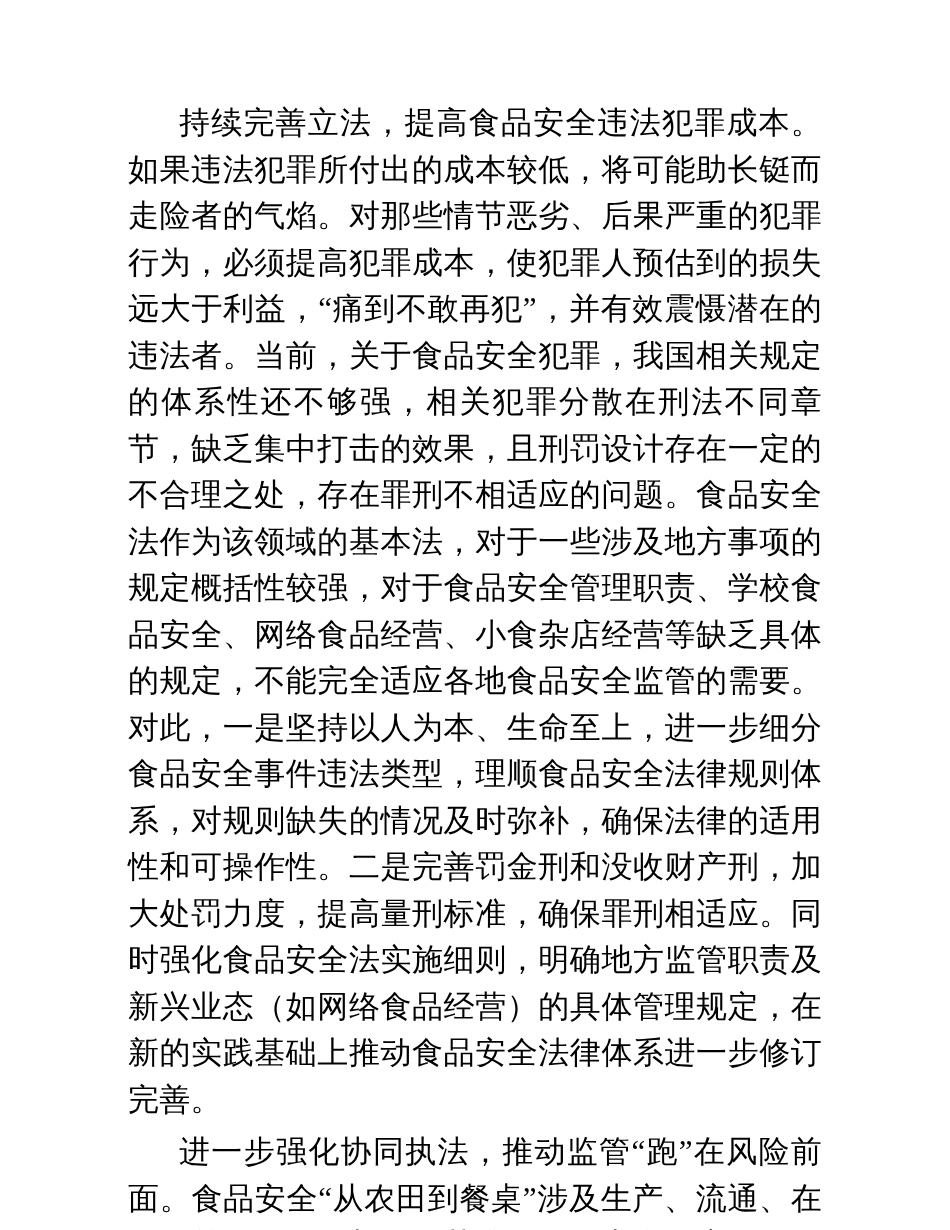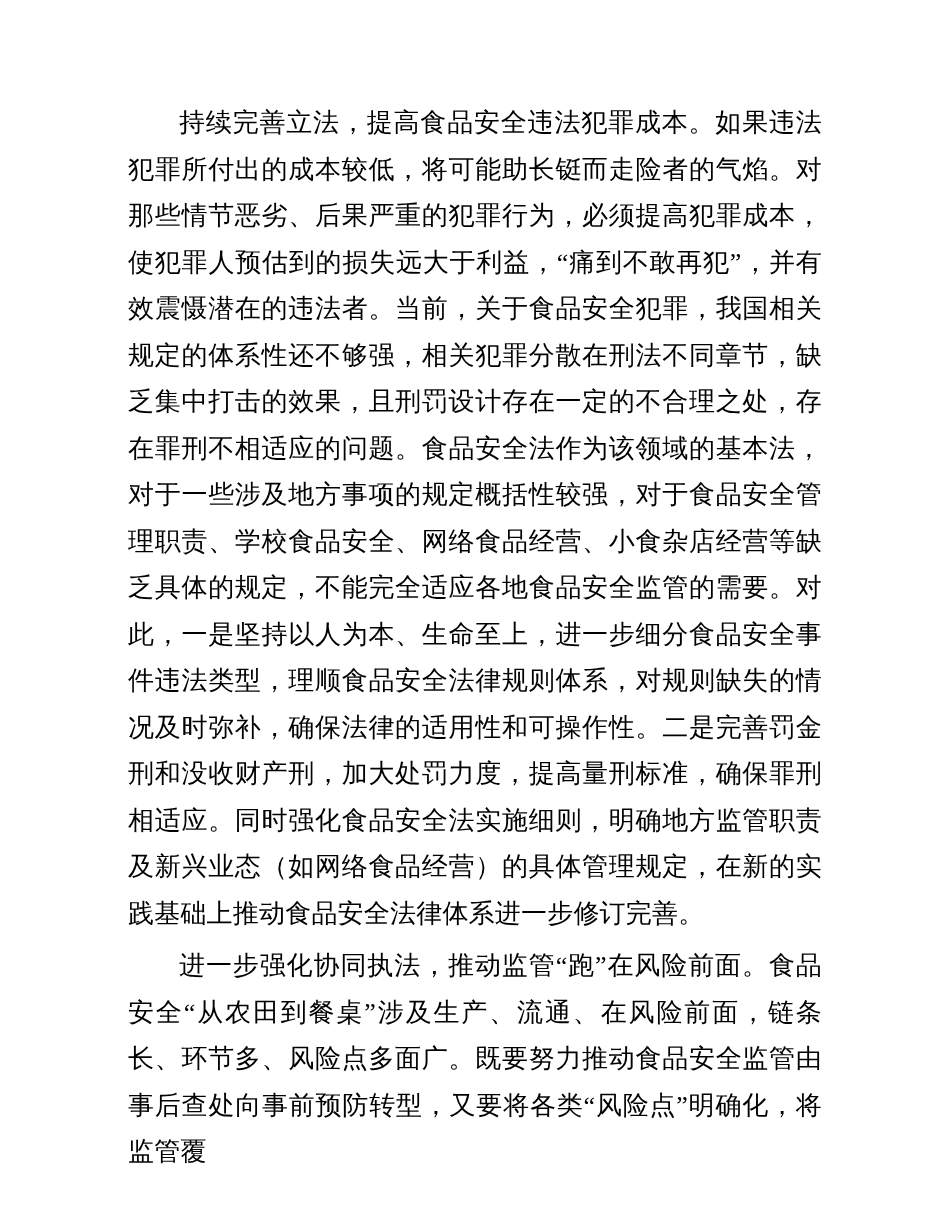--- a/index.html
+++ b/index.html
@@ -18,21 +18,21 @@
     width: 950px;
     height: 1230px;
     box-sizing: border-box;
     padding: 100px 128px 0 128px;
     position: relative;
   }
   .doc-body {
     width: 694px;
   }
   .para {
-    font-size: 26px;
+    font-size: 31px;
     line-height: 46.5px;
     text-align: justify;
     text-justify: inter-ideograph;
     margin: 0 0 6px 0;
     text-indent: 51px;
     letter-spacing: 0.2px;
     font-weight: 500;
   }
 </style>
 </head>

